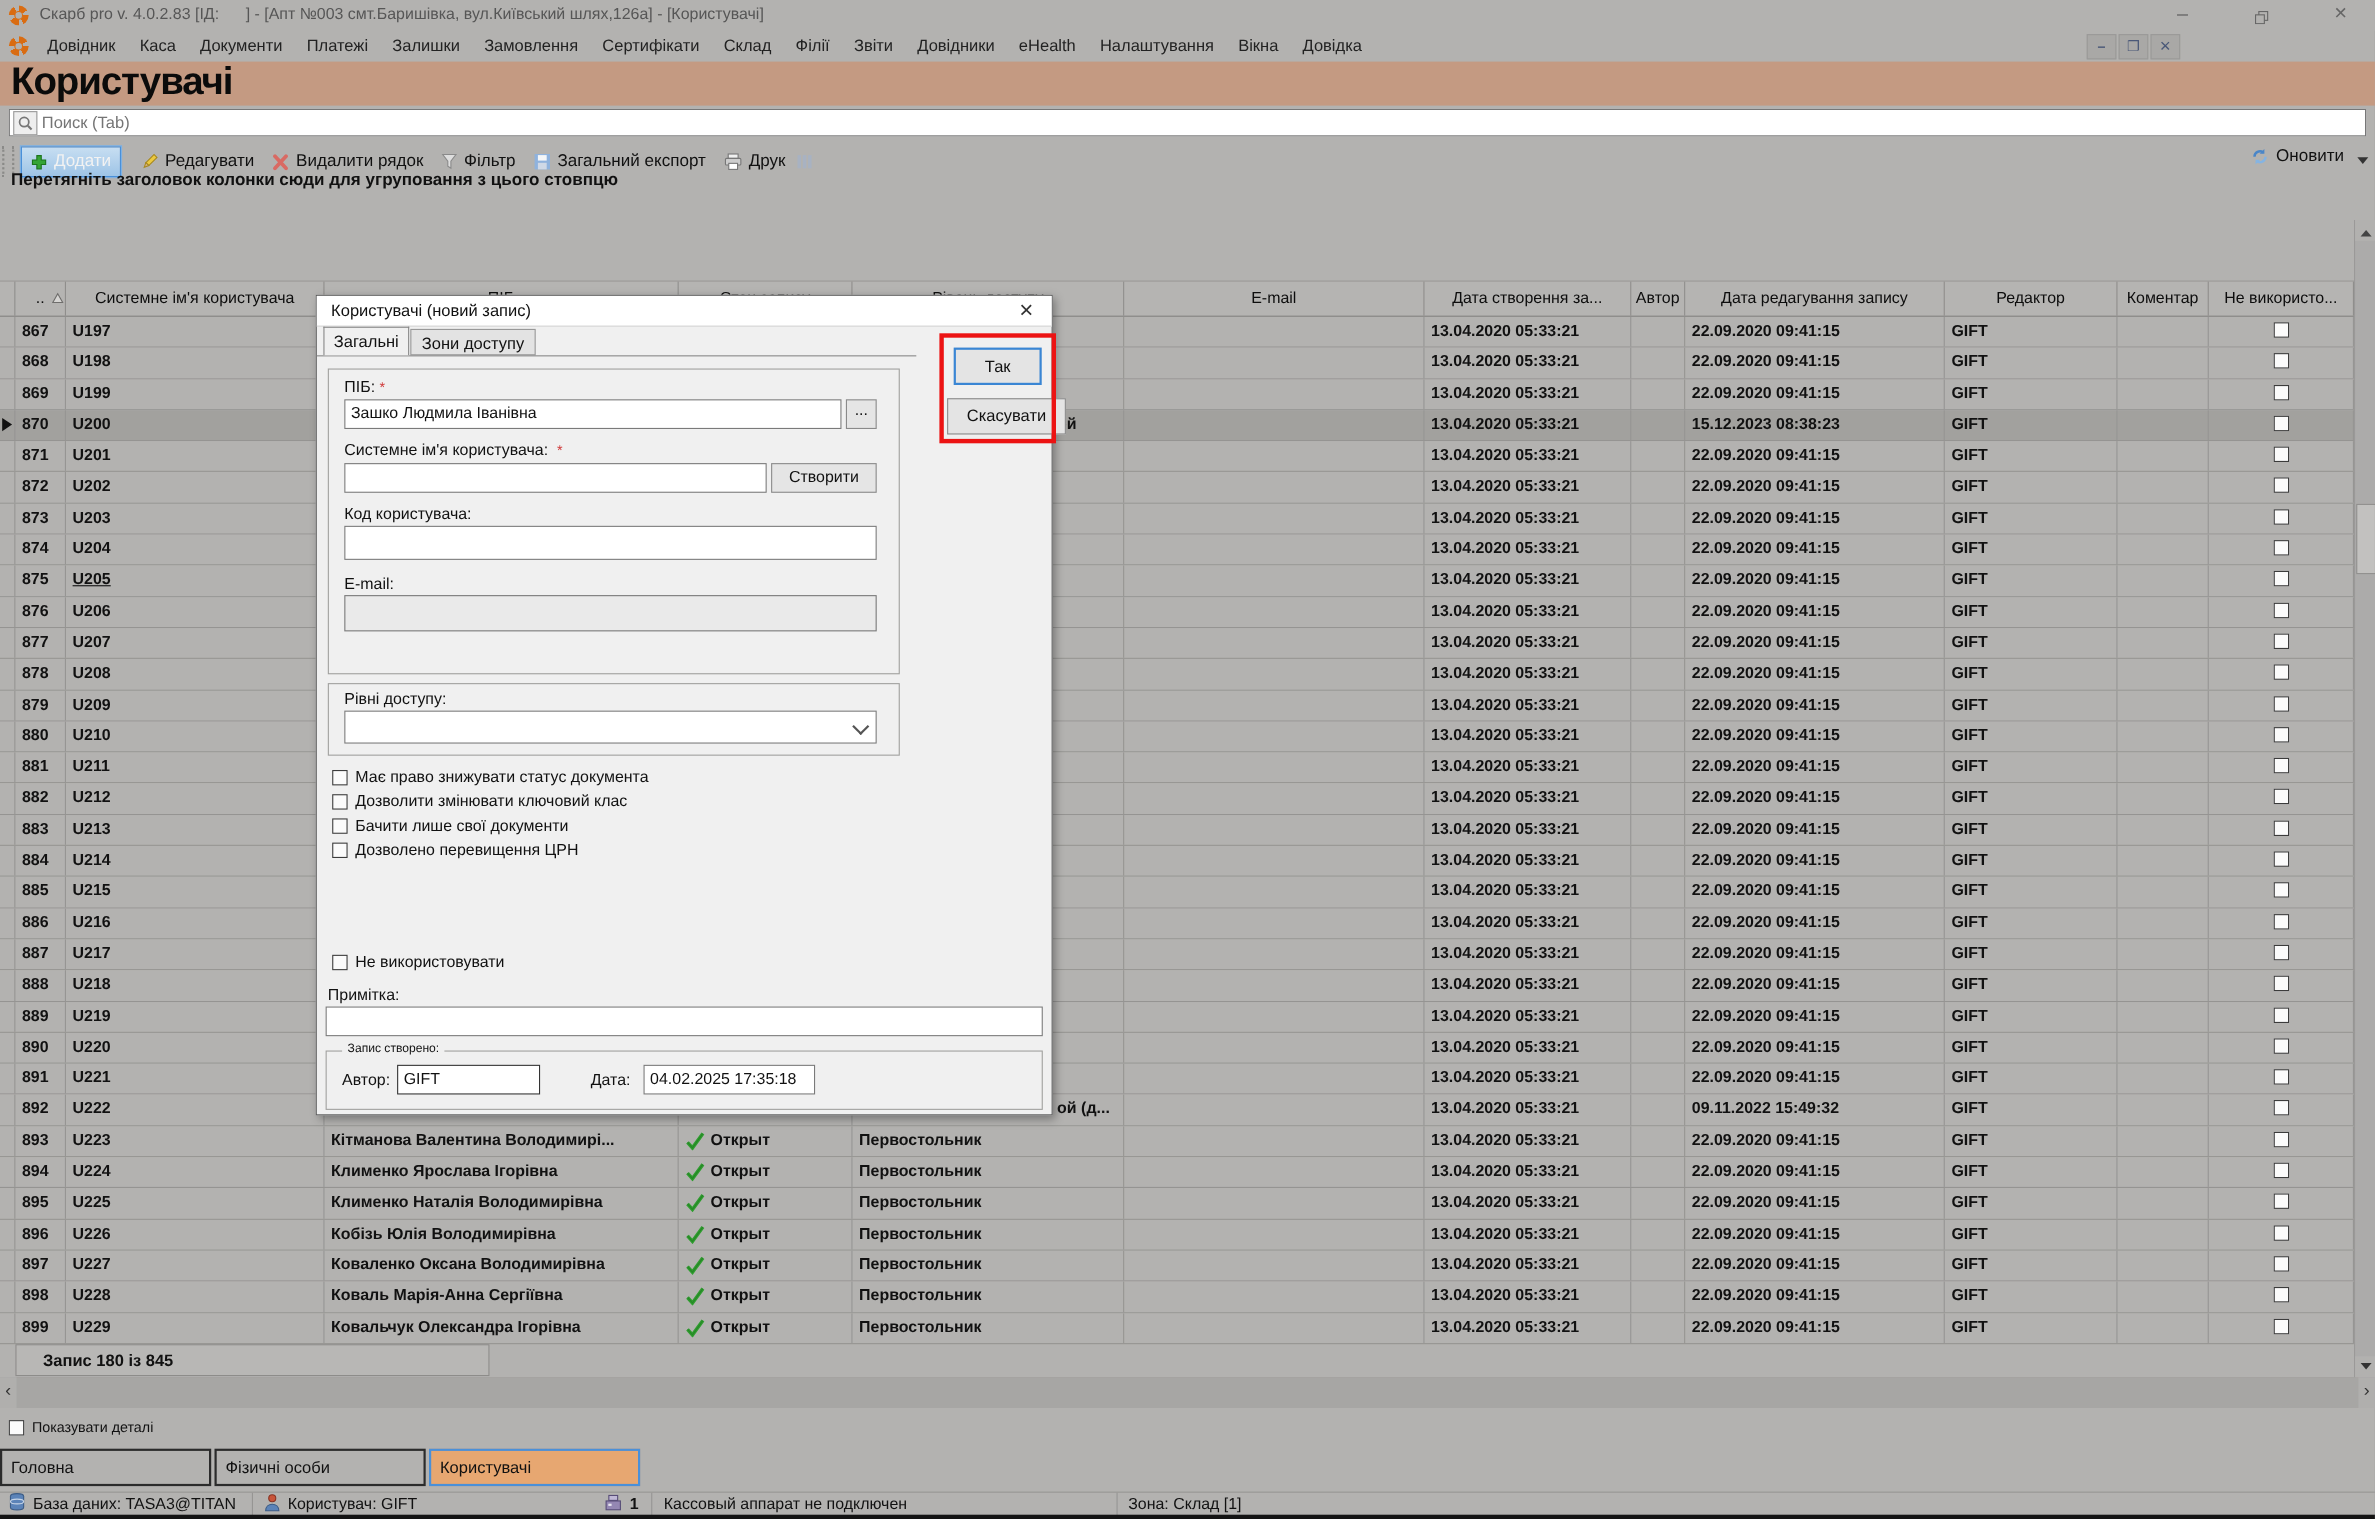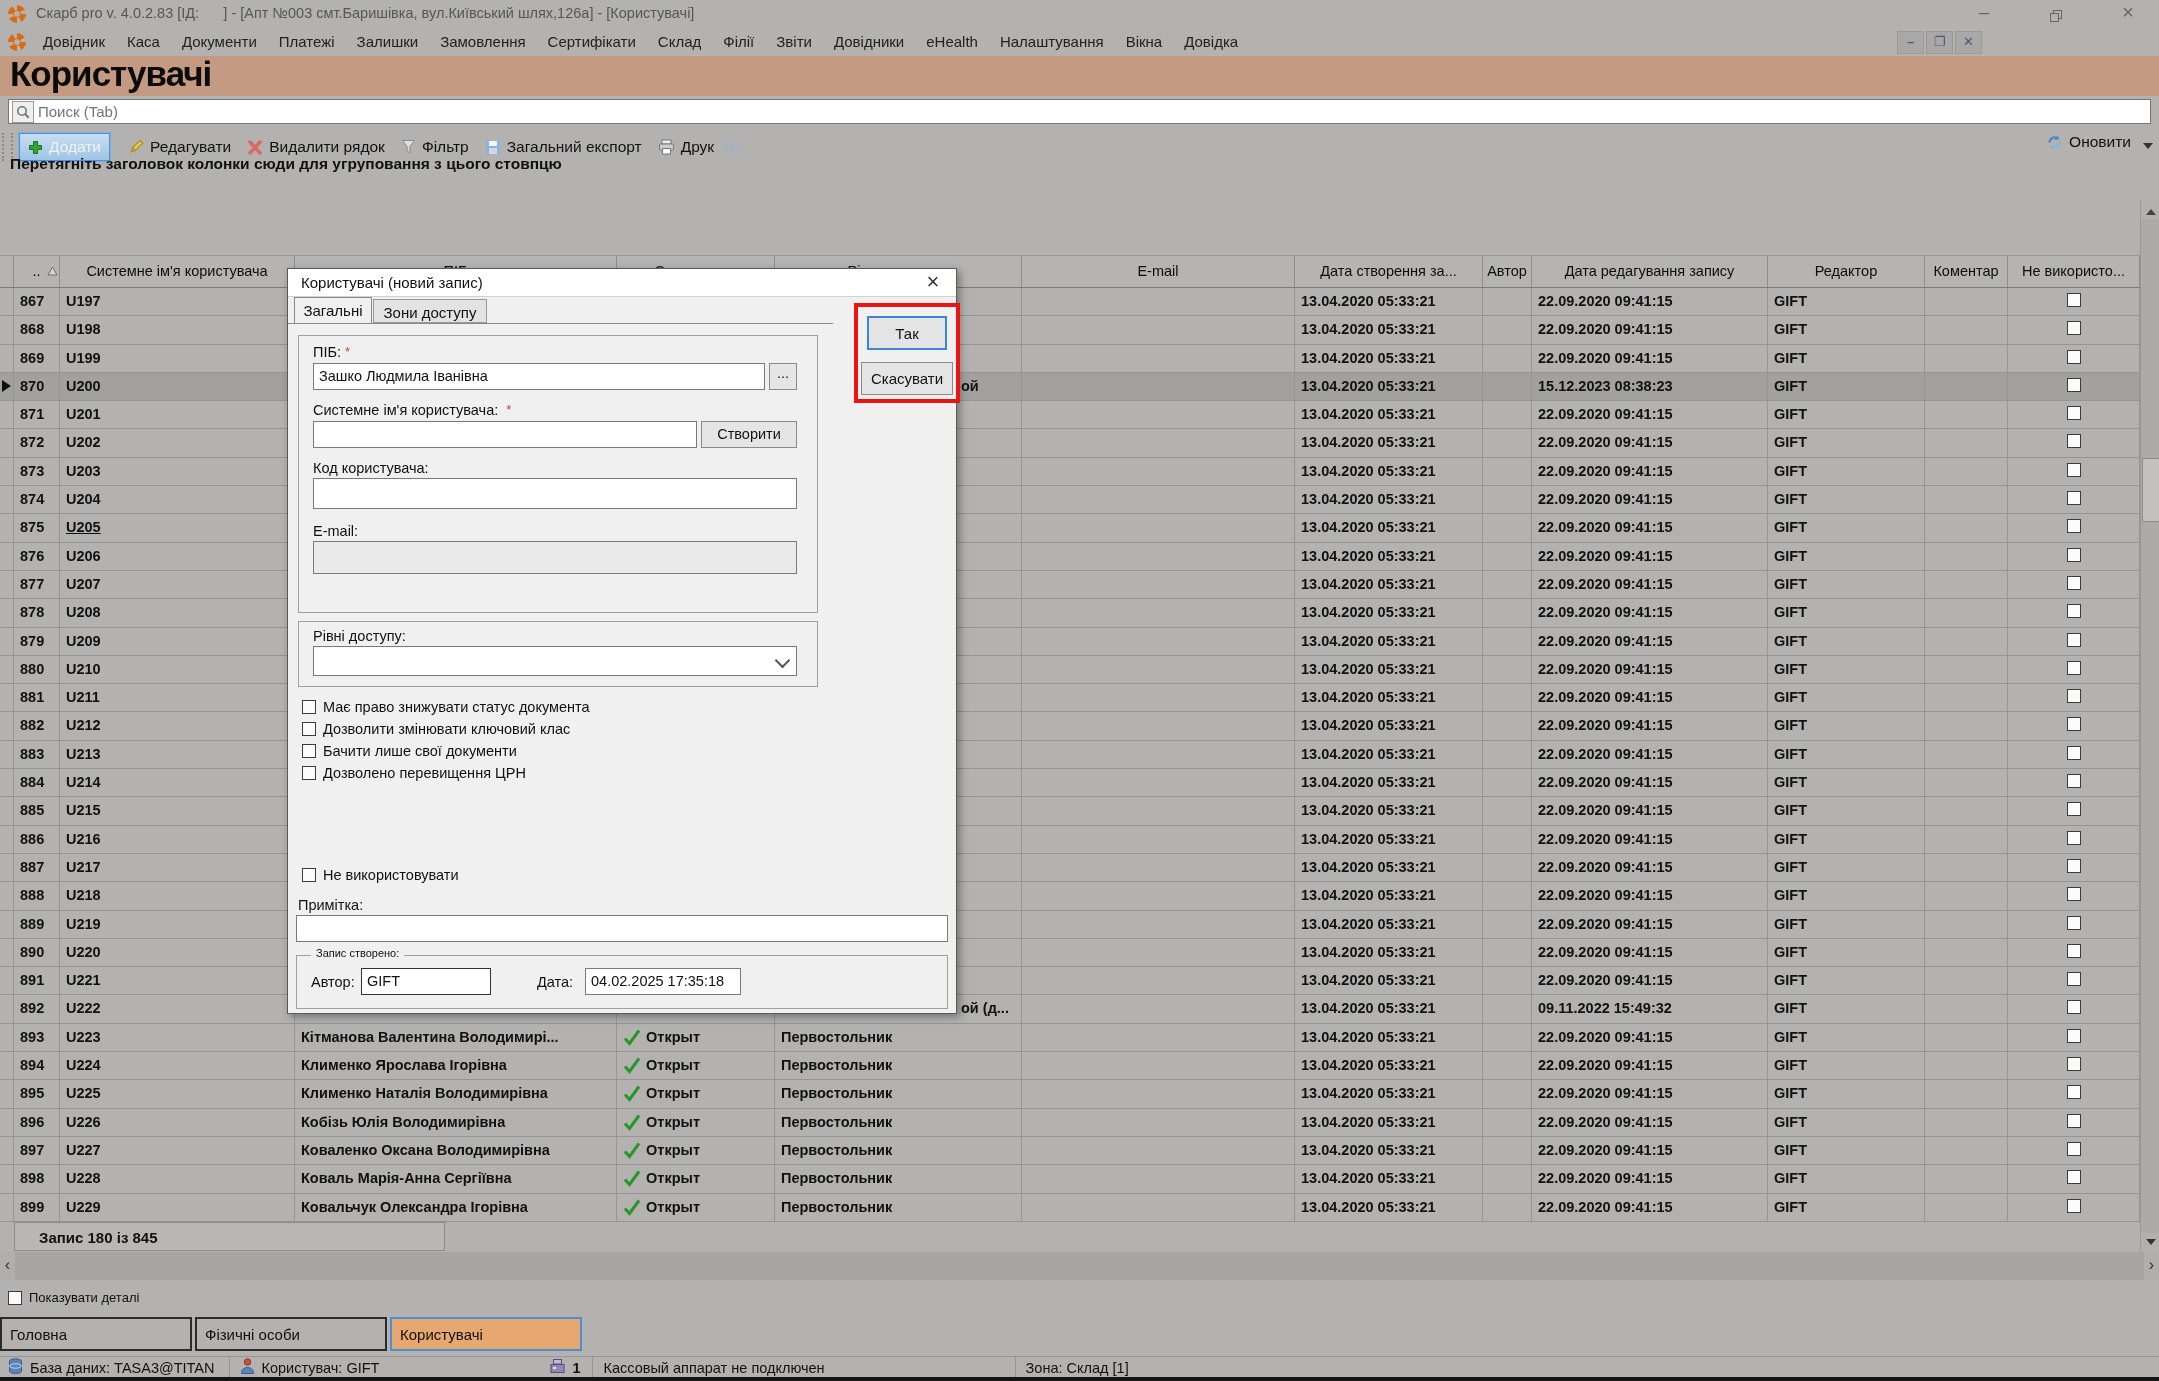--- a/index.html
+++ b/index.html
@@ -923,18 +923,18 @@
 
       <div class="gbox" style="left:8px;top:658px;width:652px;height:54px;">
         <span class="legend">Запис створено:</span>
         <span class="mlabel" style="left:14px;top:18px;">Автор:</span>
         <div class="minput" style="left:64px;top:12px;width:130px;height:27px;border-color:#333;">GIFT</div>
         <span class="mlabel" style="left:240px;top:18px;">Дата:</span>
         <div class="minput" style="left:288px;top:12px;width:156px;height:27px;">04.02.2025 17:35:18</div>
       </div>
 
       <div class="dlgbtn def" style="left:579px;top:19px;width:80px;height:34px;padding-top:7px;">Так</div>
-      <div class="dlgbtn" style="left:573px;top:65px;width:92px;height:33px;padding-top:7px;">Скасувати</div>
+      <div class="dlgbtn" style="left:573px;top:65px;width:108px;height:33px;padding-top:7px;">Скасувати</div>
       <div class="redbox" style="border-color: rgb(236, 19, 19);"></div>
     </div>
   </div>
 
 </div>
 
 </body></html>

